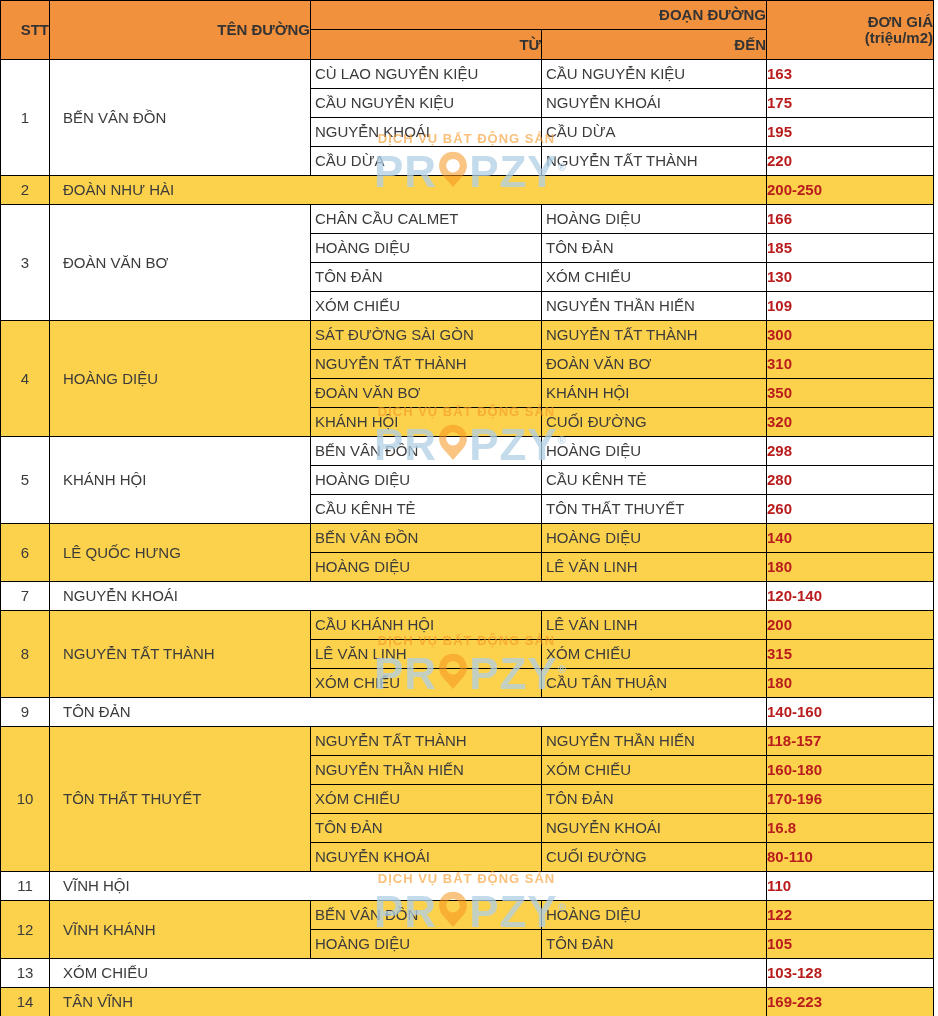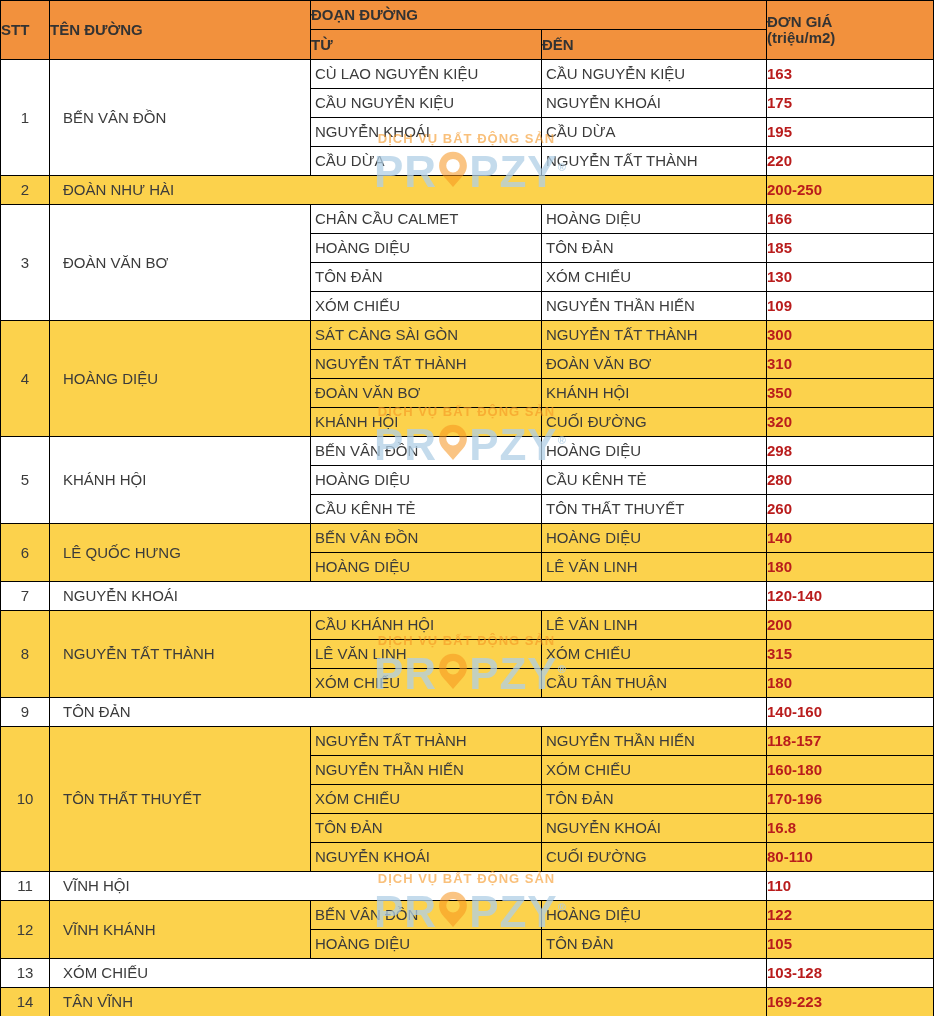--- a/index.html
+++ b/index.html
@@ -23,21 +23,21 @@
     font-size:15px;
     line-height:1.05;
     color:#3b3b3b;
     overflow:hidden;
     white-space:nowrap;
   }
   .price-table thead th{
     background:#F2913D;
     color:#333;
     font-weight:bold;
-    text-align:left;
+    text-align:right;
   }
   th.c-center{text-align:center;}
   .pad{padding-left:10px;}
   .pad14{padding-left:13px;margin-top:8px;}
   tr.h1{height:29px;}
   tr.h2{height:30px;}
   tbody tr{height:29px;}
   td.stt{text-align:center;color:#3b3b3b;}
   td.name{padding-left:13px;}
   td.seg{padding-left:4px;}
@@ -157,21 +157,21 @@
           <td class="price">130</td>
         </tr>
         <tr class="wh">
           <td class="seg">XÓM CHIẾU</td>
           <td class="seg">NGUYỄN THẦN HIẾN</td>
           <td class="price">109</td>
         </tr>
         <tr class="hl">
           <td class="stt" rowspan="4">4</td>
           <td class="name" rowspan="4">HOÀNG DIỆU</td>
-          <td class="seg">SÁT CẢNG SÀI GÒN</td>
+          <td class="seg">SÁT ĐƯỜNG SÀI GÒN</td>
           <td class="seg">NGUYỄN TẤT THÀNH</td>
           <td class="price">300</td>
         </tr>
         <tr class="hl">
           <td class="seg">NGUYỄN TẤT THÀNH</td>
           <td class="seg">ĐOÀN VĂN BƠ</td>
           <td class="price">310</td>
         </tr>
         <tr class="hl">
           <td class="seg">ĐOÀN VĂN BƠ</td>

